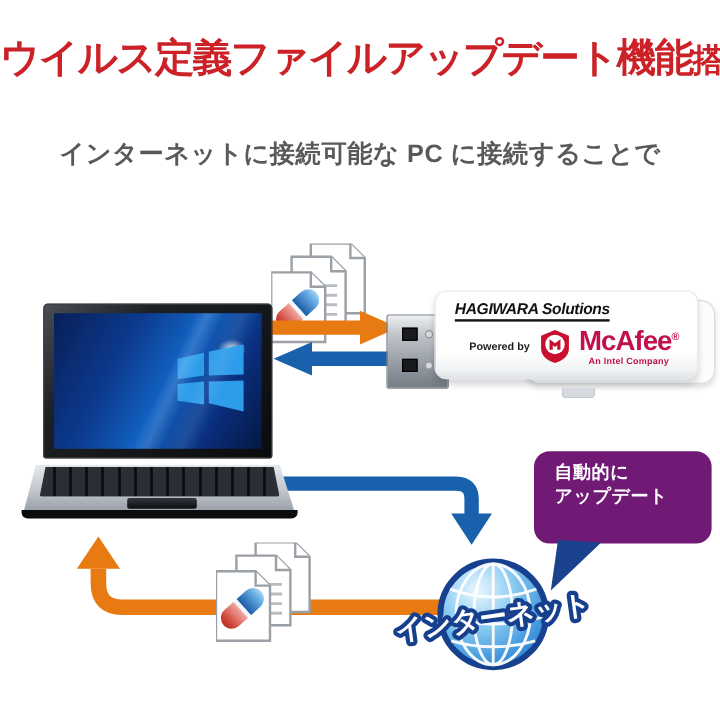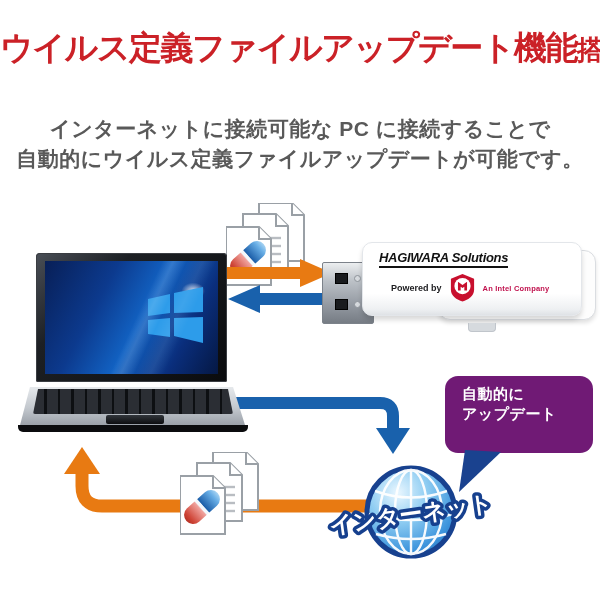--- a/index.html
+++ b/index.html
@@ -108,21 +108,20 @@
         <stop offset="1" stop-color="#1565b4"></stop>
       </radialGradient>
     </defs>
   </svg>
 
   <div class="headline">
     <span>ウイルス定義ファイルアップデート機能</span><span class="suffix">搭載</span>
   </div>
   <div class="subtitle">
     <span>インターネットに接続可能な PC に接続することで</span><br>
-    <span>自動的にウイルス定義ファイルアップデートが可能です。</span>
   </div>
 
   <svg class="abs path-orange-up" width="325" height="80">
     <path d="M325,66 H44 Q24,66 24,46 V34" stroke="#e87a12" stroke-width="13" fill="none"></path>
     <polygon points="6,34 42,34 24,7" fill="#e87a12"></polygon>
   </svg>
 
   <svg class="abs path-blue-down" width="185" height="70">
     <path d="M0,11 H150 Q163,11 163,24 V38" stroke="#1961ac" stroke-width="12" fill="none"></path>
     <polygon points="146,36 180,36 163,62" fill="#1961ac"></polygon>
@@ -207,20 +206,21 @@
     <div class="usb-body">
       <span class="usb-brand">HAGIWARA Solutions</span>
       <div class="usb-powered-row">
         <span class="usb-poweredby">Powered by</span>
         <svg width="29" height="30" viewBox="0 0 30 31">
           <path d="M15 1 L27 6 V17 C27 24 21 27.5 15 29.5 C9 27.5 3 24 3 17 V6 Z" fill="#c8102e"></path>
           <circle cx="15" cy="13.5" r="8.4" fill="#ffffff"></circle>
           <path d="M10.3 18 V9 L15 12.4 L19.7 9 V18 H16.9 V14.2 L15 15.6 L13.1 14.2 V18 Z" fill="#c8102e"></path>
         </svg>
         <div class="mcafee-text">
+          <div><span class="mcafee-word">McAfee</span><span class="mcafee-word mcafee-reg">®</span></div>
           <div class="mcafee-tagline">An Intel Company</div>
         </div>
       </div>
     </div>
     <div class="usb-tab"></div>
   </div>
 
   <div class="abs bubble">
     <span>自動的に</span><br>
     <span>アップデート</span>

